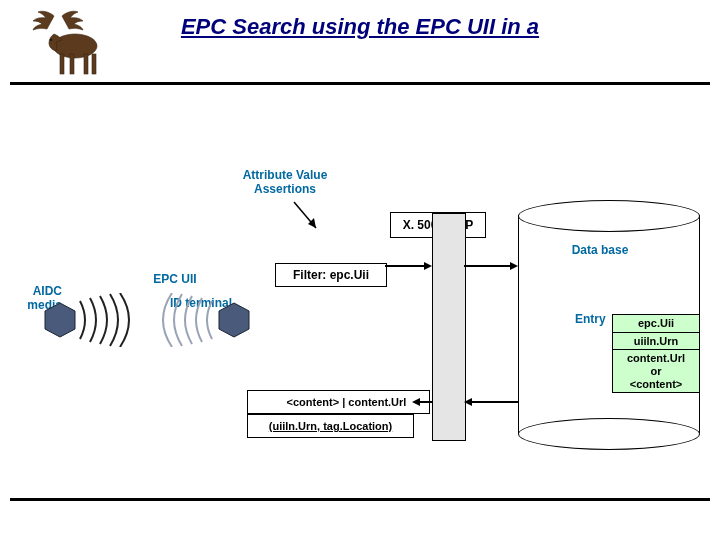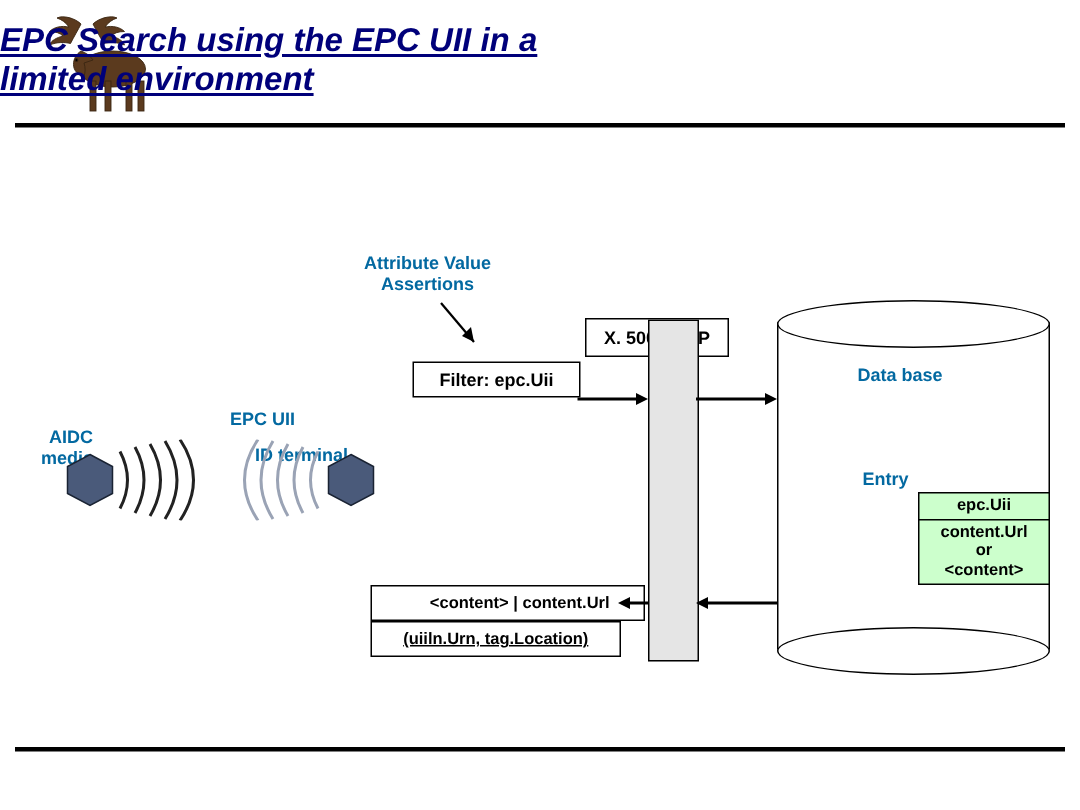--- a/index.html
+++ b/index.html
@@ -1,17 +1,17 @@
 <!DOCTYPE html>
 <html><head>
 <meta charset="utf-8">
 <style>
   html,body{margin:0;padding:0;}
   body{width:720px;height:540px;background:#fff;font-family:Arial,Helvetica,sans-serif;position:relative;}
-  .title{position:absolute;top:14px;left:0;width:100%;text-align:left;font-size:22px;font-weight:bold;font-style:italic;color:#00007a;text-decoration:underline;line-height:1.2;}
+  .title{position:absolute;top:14px;left:0;width:100%;text-align:center;font-size:22px;font-weight:bold;font-style:italic;color:#00007a;text-decoration:underline;line-height:1.2;}
   .hr-top{position:absolute;top:82px;left:10px;width:700px;height:3px;background:#000;}
   .hr-bot{position:absolute;top:498px;left:10px;width:700px;height:3px;background:#000;}
   .lbl{position:absolute;font-size:12px;font-weight:bold;color:#0369a1;text-align:center;}
   .box{position:absolute;border:1px solid #000;background:#fff;font-size:12px;font-weight:bold;text-align:center;display:flex;align-items:center;justify-content:center;}
   .flow-line{position:absolute;background:#000;height:1.5px;}
   .arrow-r{position:absolute;width:0;height:0;border-top:4px solid transparent;border-bottom:4px solid transparent;border-left:8px solid #000;}
   .arrow-l{position:absolute;width:0;height:0;border-top:4px solid transparent;border-bottom:4px solid transparent;border-right:8px solid #000;}
   
   .moose{position:absolute;top:10px;left:20px;width:95px;height:70px;}
   
@@ -35,55 +35,55 @@
     <rect x="50" y="44" width="4" height="20"></rect>
     <rect x="64" y="44" width="4" height="20"></rect>
     <rect x="72" y="44" width="4" height="20"></rect>
     <circle cx="31" cy="30" r="1" fill="#000"></circle>
   </g>
 </svg>
 </div>
 
 <div class="title">
   <span>EPC Search using the EPC UII in a</span><br>
-  <span>limited environment</span>
 </div>
 
 <div class="hr-top"></div>
 
 <div class="lbl" style="top:168px;left:225px;width:120px;white-space:pre-line;">Attribute Value
 Assertions</div>
 
 <svg style="position:absolute;top:198px;left:290px;" width="40" height="40">
   <line x1="4" y1="4" x2="26" y2="30" stroke="#000" stroke-width="1.5"></line>
   <polygon points="26,30 18,26 24,20" fill="#000"></polygon>
 </svg>
 
 <div class="box" style="top:212px;left:390px;width:94px;height:24px;">X. 500/LDAP</div>
 
 <div class="lbl" style="top:256px;left:140px;width:70px;margin-top:16px;">EPC UII</div>
 
-<div class="box" style="top:241px;left:275px;width:110px;height:22px;">Filter: epc.Uii</div>
+<div class="box" style="top:263px;left:275px;width:110px;height:22px;">Filter: epc.Uii</div>
 
 <div class="flow-line" style="top:265px;left:385px;width:43px;"></div>
 <div class="arrow-r" style="top:261.5px;left:424px;"></div>
 
 <div style="position:absolute;top:213px;left:432px;width:32px;height:226px;border:1px solid #000;background:#e5e5e5;"></div>
 
 <div class="flow-line" style="top:265px;left:464px;width:50px;"></div>
 <div class="arrow-r" style="top:261.5px;left:510px;"></div>
 
 <div class="cyl-body" style="top:215px;left:518px;width:180px;height:218px;"></div>
 <div class="cyl-bot" style="top:418px;left:518px;width:180px;height:30px;"></div>
 <div class="cyl-top" style="top:200px;left:518px;width:180px;height:30px;"></div>
 <div class="lbl" style="top:243px;left:518px;width:164px;">Data base</div>
 
 <div class="lbl" style="top:312px;left:575px;width:50px;text-align:left;">Entry</div>
-<div style="position:absolute;top:328px;left:612px;width:88px;border-radius:10px;">
+<div style="position:absolute;top:314px;left:612px;width:88px;border-radius:10px;">
   <div class="entry-cell">epc.Uii</div>
+  <div class="entry-cell" style="margin-top:-1px;">uiiln.Urn</div>
   <div class="entry-cell" style="margin-top:-1px;white-space:pre-line;">content.Url
 or
 &lt;content&gt;</div>
 </div>
 
 <div class="lbl" style="top:284px;left:12px;width:50px;white-space:pre-line;text-align:right;">AIDC
 media</div>
 
 <div class="lbl" style="top:296px;left:170px;width:90px;text-align:left;">ID terminal</div>
 

